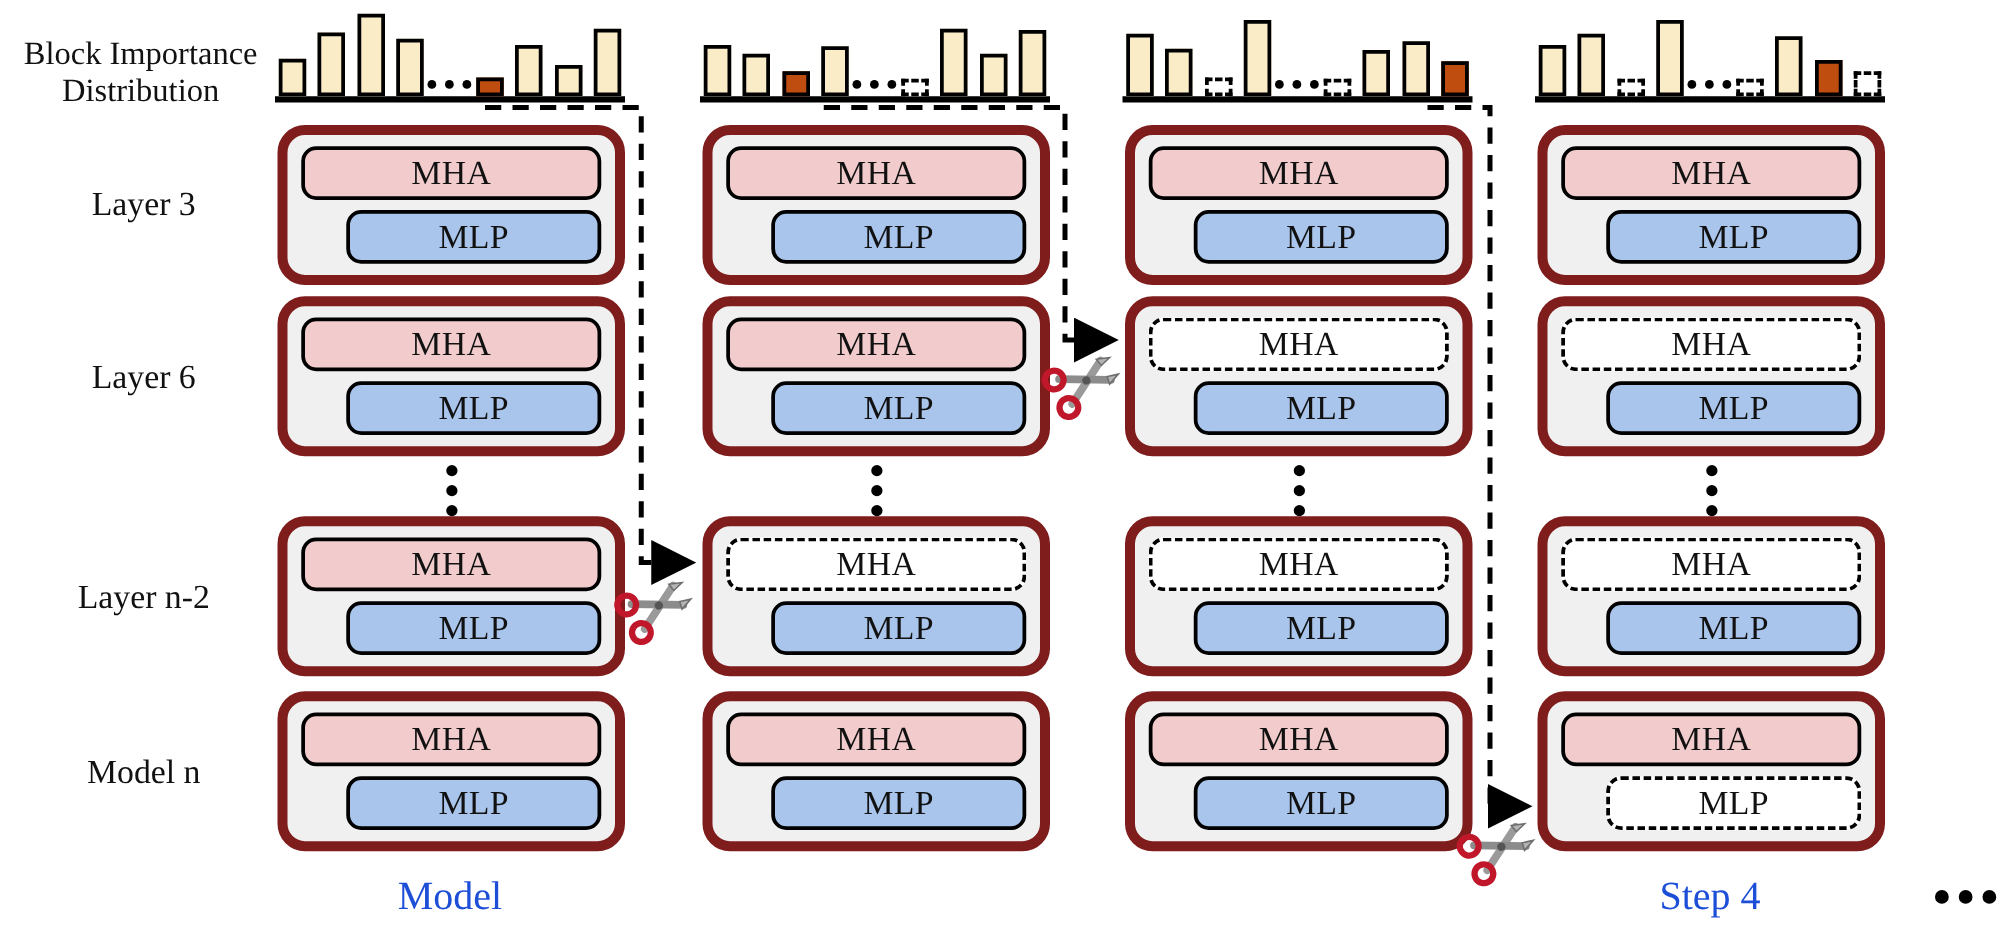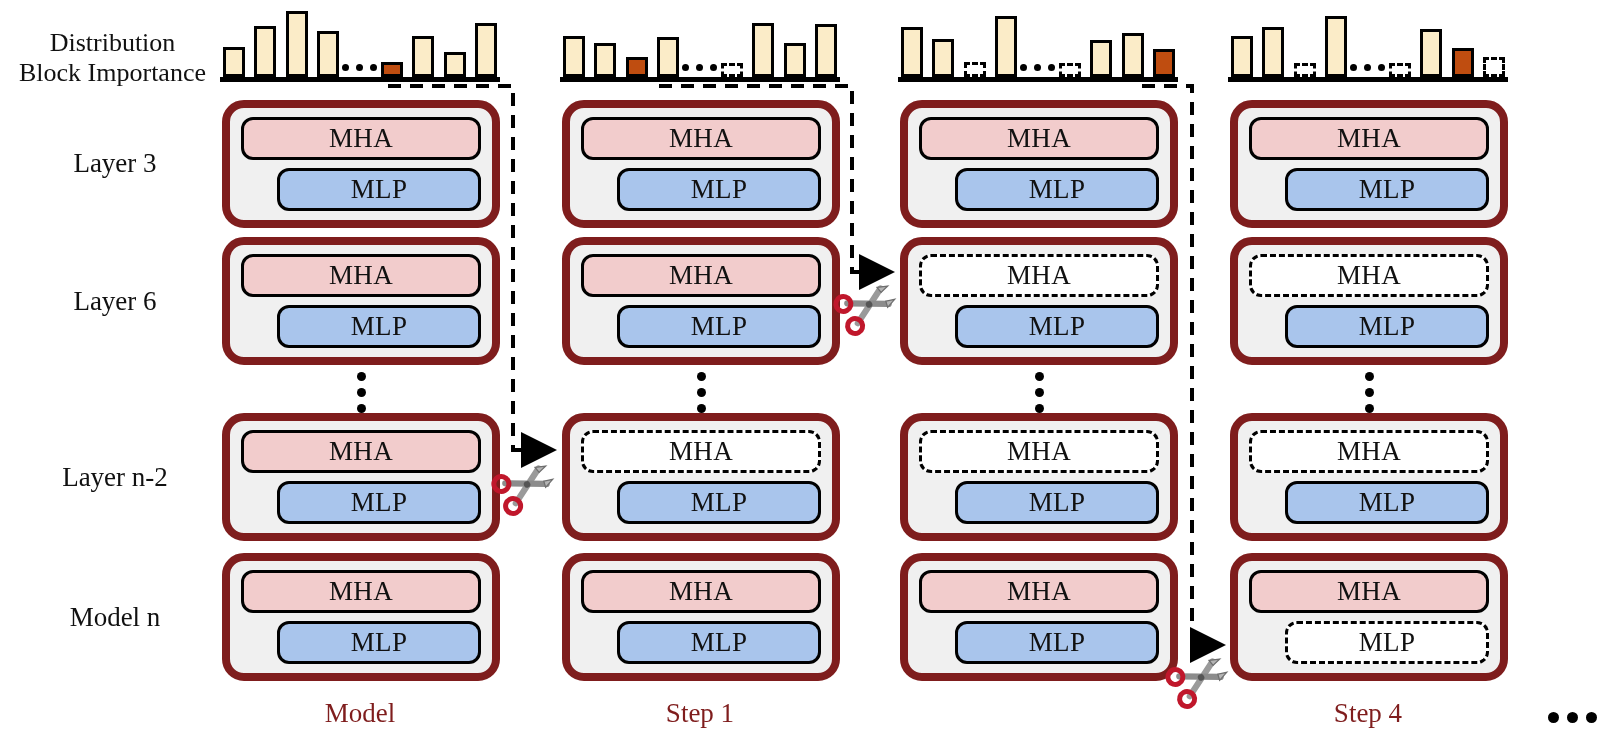--- a/index.html
+++ b/index.html
@@ -37,37 +37,37 @@
   .sub.mha{background:#f2cccc;}
   .sub.mlp{background:#a9c5ec;margin-left:36px;}
   .sub.cut{background:#ffffff;border:3px dashed #000;}
 
   
   .vdots{position:absolute;width:278px;left:12px;display:flex;flex-direction:column;
          align-items:center;gap:7px;}
   .vdots i{display:block;width:9px;height:9px;border-radius:50%;background:#000;}
 
   
-  .cap{position:absolute;width:300px;left:0;top:698px;text-align:center;font-size:27px;color:#7f1d1d;}
+  .cap{position:absolute;width:300px;left:0;top:698px;text-align:center;font-size:32px;color:#1d4ed8;}
 
   
   .tail{position:absolute;left:1548px;top:712px;display:flex;gap:8px;}
   .tail i{display:block;width:11px;height:11px;border-radius:50%;background:#000;}
 
   
   svg.overlay{position:absolute;left:0;top:0;width:1610px;height:752px;pointer-events:none;}
 </style>
 </head>
 <body>
 
 <div class="canvas">
 
   <div class="lbl lbl-bid">
+    <div>Block Importance</div>
     <div>Distribution</div>
-    <div>Block Importance</div>
   </div>
   <div class="lbl lbl-layer" style="top:148px">Layer 3</div>
   <div class="lbl lbl-layer" style="top:286px">Layer 6</div>
   <div class="lbl lbl-layer" style="top:462px">Layer n-2</div>
   <div class="lbl lbl-layer" style="top:602px">Model n</div>
 
   <div id="cols">
       <div class="col" style="left: 210px;">
         <div class="chart">
           <div class="baseline"></div>
@@ -139,21 +139,20 @@
         </div>
         <div class="card" style="top: 553px; height: 128px;">
           <div class="sub mha">MHA</div>
           <div class="sub mlp">MLP</div>
         </div>
         <div class="vdots" style="top: 372px;">
           <i></i>
           <i></i>
           <i></i>
         </div>
-        <div class="cap">Step 1</div>
       </div>
       <div class="col" style="left: 888px;">
         <div class="chart">
           <div class="baseline"></div>
           <div class="bar normal" style="left: 4.77778px; width: 22px; height: 50px;"></div>
           <div class="bar normal" style="left: 36.3333px; width: 22px; height: 38px;"></div>
           <div class="bar pruned" style="left: 67.8889px; width: 22px; height: 15px;"></div>
           <div class="bar normal" style="left: 99.4444px; width: 22px; height: 61px;"></div>
           <div class="hdots" style="left: 124px;">
             <i></i>

